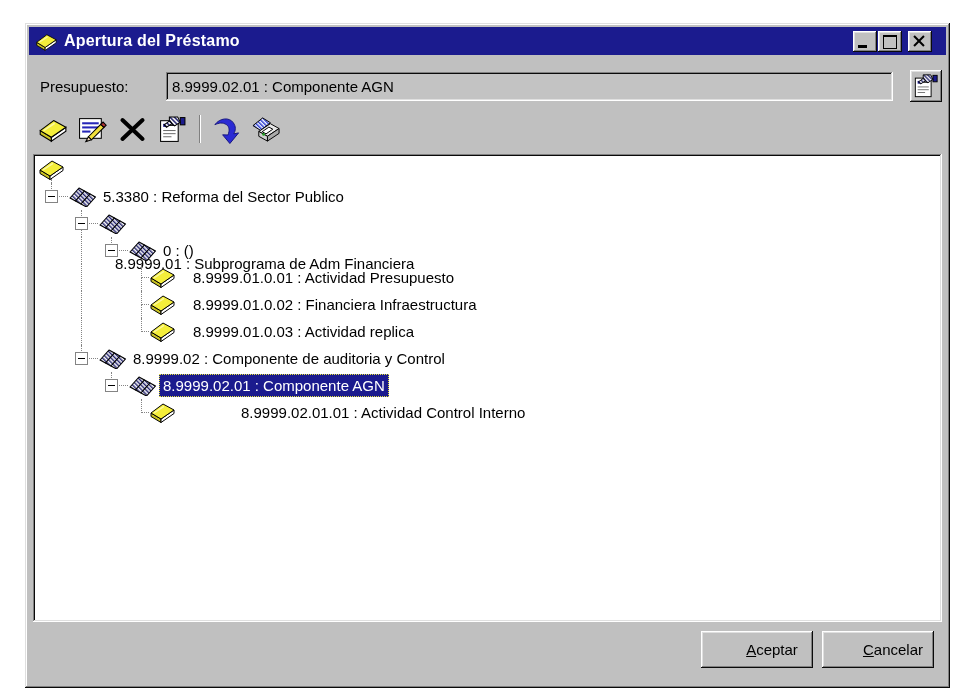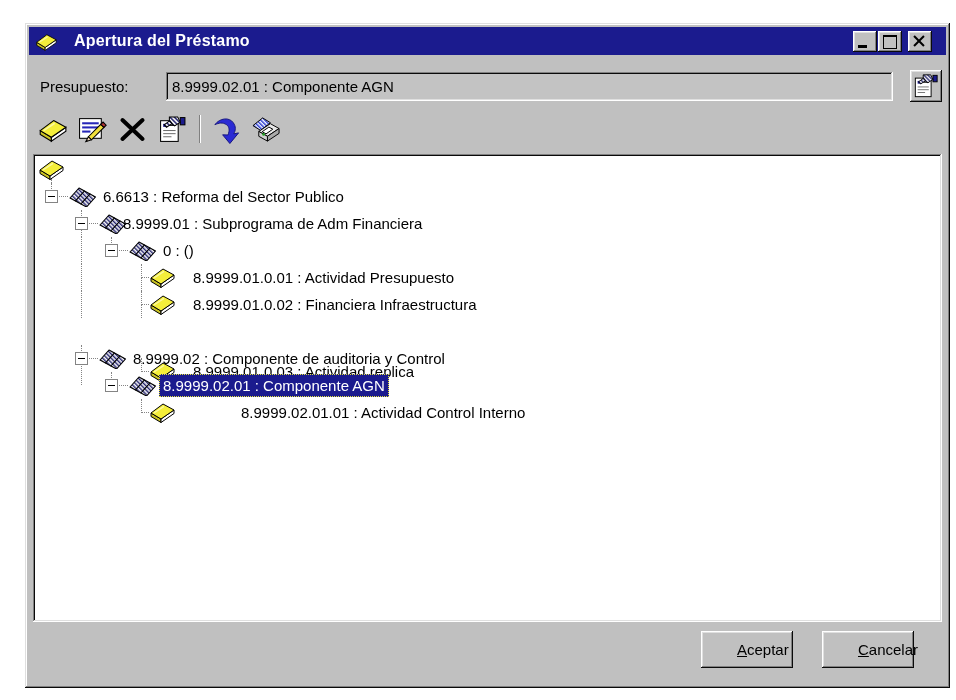--- a/index.html
+++ b/index.html
@@ -5,21 +5,21 @@
   html,body{margin:0;padding:0;width:956px;height:700px;background:#fff;overflow:hidden;
     font-family:"Liberation Sans",sans-serif;-webkit-font-smoothing:none;}
   *{box-sizing:border-box;}
 
   .window{position:absolute;left:25px;top:23px;width:925px;height:665px;background:#c0c0c0;
     box-shadow:inset -1px -1px #0a0a0a, inset 1px 1px #dfdfdf, inset -2px -2px #808080, inset 2px 2px #fff;}
 
   .titlebar{position:absolute;left:4px;top:4px;width:917px;height:28px;background:var(--titlebar,#1b1b8e);
     display:flex;align-items:center;padding-left:6px;}
   .title-icon{width:22px;height:19px;display:inline-block;flex:0 0 auto;}
-  .title-text{color:#fff;font-size:16px;font-weight:bold;margin-left:17px;white-space:nowrap;
+  .title-text{color:#fff;font-size:16px;font-weight:bold;margin-left:7px;white-space:nowrap;
     letter-spacing:.2px;}
   .winbtn{position:absolute;top:4px;width:24px;height:21px;background:#c0c0c0;border:none;padding:0;
     box-shadow:inset -1px -1px #0a0a0a, inset 1px 1px #fff, inset -2px -2px #808080, inset 2px 2px #dfdfdf;}
   .winbtn .g{position:absolute;left:0;top:0;right:0;bottom:0;}
   .g-min::after{content:"";position:absolute;left:5px;bottom:4px;width:9px;height:3px;background:#000;}
   .g-max::after{content:"";position:absolute;left:5px;top:4px;width:12px;height:11px;
     border:1px solid #000;border-top:2px solid #000;}
   .g-close::before,.g-close::after{content:"";position:absolute;left:4px;top:9px;width:14px;height:2px;background:#000;}
   .g-close::before{transform:rotate(45deg);}
   .g-close::after{transform:rotate(-45deg);}
@@ -48,21 +48,21 @@
   .trow{position:absolute;left:2px;right:2px;height:27px;}
   .vline{position:absolute;width:1px;border-left:1px dotted #848484;}
   .hline{position:absolute;height:1px;border-top:1px dotted #848484;}
   .expbox{position:absolute;width:13px;height:13px;background:#fff;border:1px solid #848484;}
   .expbox::after{content:"";position:absolute;left:2px;top:5px;width:7px;height:1px;background:#000;}
   .node-ic{position:absolute;}
   .tlabel{position:absolute;top:0;height:27px;line-height:27px;font-size:15px;color:#000;white-space:nowrap;}
   .tlabel.sel{background:var(--selbg,#1b1b8e);color:var(--seltx,#fff);padding:0 4px;height:23px;line-height:23px;
     top:2px;outline:1px dotted var(--focus,#e6e33b);outline-offset:-1px;}
 
-  .dlg-btn{position:absolute;top:608px;width:92px;height:37px;background:#c0c0c0;border:none;
+  .dlg-btn{position:absolute;top:608px;width:112px;height:37px;background:#c0c0c0;border:none;
     box-shadow:inset -1px -1px #0a0a0a, inset 1px 1px #fff, inset -2px -2px #808080, inset 2px 2px #dfdfdf;
     font-family:"Liberation Sans",sans-serif;font-size:15px;color:#000;padding-left:36px;}
   #btn-accept{left:676px;}
   #btn-cancel{left:797px;}
 </style>
 </head>
 <body>
 
 <div class="window">
 
@@ -194,39 +194,39 @@
             <defs>
               <pattern id="bsh" patternUnits="userSpaceOnUse" width="3" height="3" patternTransform="rotate(-45)">
                 <rect width="3" height="3" fill="#f6f6f6"></rect>
                 <rect width="1.4" height="3" fill="#23236e"></rect>
               </pattern>
             </defs>
             <path d="M1 13 L10 3 L15.5 6 L6.5 16 Z" fill="url(#bsh)" stroke="#000" stroke-width="1.1" stroke-linejoin="round"></path>
             <path d="M6.5 16 L15.5 6 L21 9 L12 19 Z" fill="url(#bsh)" stroke="#000" stroke-width="1.1" stroke-linejoin="round"></path>
             <path d="M12 19 L21 9 L26.5 12 L17.5 22 Z" fill="url(#bsh)" stroke="#000" stroke-width="1.1" stroke-linejoin="round"></path>
           </svg></span>
-        <span class="tlabel" style="left: 68px;">6.6613 : Reforma del Sector Publico</span>
+        <span class="tlabel" style="left: 68px;">5.3380 : Reforma del Sector Publico</span>
       </div>
       <div class="trow" style="top: 56px;">
         <div class="vline" style="left: 46px; top: 0px; height: 6px;"></div>
         <div class="vline" style="left: 46px; top: 20px; height: 7px;"></div>
         <div class="hline" style="left: 54px; top: 13px; width: 9px;"></div>
         <div class="expbox" style="left: 40px; top: 7px;"></div>
         <span class="ic node-ic" style="width: 30px; height: 22px; left: 64px; top: 2px;"><svg viewBox="0 0 30 22">
             <defs>
               <pattern id="bsh" patternUnits="userSpaceOnUse" width="3" height="3" patternTransform="rotate(-45)">
                 <rect width="3" height="3" fill="#f6f6f6"></rect>
                 <rect width="1.4" height="3" fill="#23236e"></rect>
               </pattern>
             </defs>
             <path d="M1 13 L10 3 L15.5 6 L6.5 16 Z" fill="url(#bsh)" stroke="#000" stroke-width="1.1" stroke-linejoin="round"></path>
             <path d="M6.5 16 L15.5 6 L21 9 L12 19 Z" fill="url(#bsh)" stroke="#000" stroke-width="1.1" stroke-linejoin="round"></path>
             <path d="M12 19 L21 9 L26.5 12 L17.5 22 Z" fill="url(#bsh)" stroke="#000" stroke-width="1.1" stroke-linejoin="round"></path>
           </svg></span>
-        <span class="tlabel" style="left: 88px;">8.9999.01 : Subprograma de Adm Financiera</span>
+        <span class="tlabel" style="left: 80px; margin-top: 40px;">8.9999.01 : Subprograma de Adm Financiera</span>
       </div>
       <div class="trow" style="top: 83px;">
         <div class="vline" style="left: 46px; top: 0px; height: 27px;"></div>
         <div class="vline" style="left: 76px; top: 0px; height: 6px;"></div>
         <div class="hline" style="left: 84px; top: 13px; width: 9px;"></div>
         <div class="expbox" style="left: 70px; top: 7px;"></div>
         <span class="ic node-ic" style="width: 30px; height: 22px; left: 94px; top: 2px;"><svg viewBox="0 0 30 22">
             <defs>
               <pattern id="bsh" patternUnits="userSpaceOnUse" width="3" height="3" patternTransform="rotate(-45)">
                 <rect width="3" height="3" fill="#f6f6f6"></rect>
@@ -258,21 +258,21 @@
         <div class="vline" style="left: 106px; top: 13px; height: 14px;"></div>
         <div class="hline" style="left: 107px; top: 13px; width: 7px;"></div>
         <span class="ic node-ic" style="width: 26px; height: 22px; left: 114px; top: 2px;"><svg viewBox="0 0 26 22">
             <path d="M2 12 L2 15.5 L12 21.5 L12 18 Z" fill="#c9c223" stroke="#000" stroke-width="1"></path>
             <path d="M12 18 L12 21.5 L25 12.5 L25 9 Z" fill="#ffffff" stroke="#000" stroke-width="1"></path>
             <path d="M2 12 L14 3 L25 9 L12 18 Z" fill="#f4ee3a" stroke="#000" stroke-width="1" stroke-linejoin="round"></path>
             <path d="M5 12 L15 5.4" stroke="#fbf8a0" stroke-width="1.4" fill="none"></path>
           </svg></span>
         <span class="tlabel" style="left: 158px;">8.9999.01.0.02 : Financiera Infraestructura</span>
       </div>
-      <div class="trow" style="top: 164px; margin-top: 40px;">
+      <div class="trow" style="top: 164px;">
         <div class="vline" style="left: 46px; top: 0px; height: 27px;"></div>
         <div class="vline" style="left: 106px; top: 0px; height: 14px;"></div>
         <div class="hline" style="left: 107px; top: 13px; width: 7px;"></div>
         <span class="ic node-ic" style="width: 26px; height: 22px; left: 114px; top: 2px;"><svg viewBox="0 0 26 22">
             <path d="M2 12 L2 15.5 L12 21.5 L12 18 Z" fill="#c9c223" stroke="#000" stroke-width="1"></path>
             <path d="M12 18 L12 21.5 L25 12.5 L25 9 Z" fill="#ffffff" stroke="#000" stroke-width="1"></path>
             <path d="M2 12 L14 3 L25 9 L12 18 Z" fill="#f4ee3a" stroke="#000" stroke-width="1" stroke-linejoin="round"></path>
             <path d="M5 12 L15 5.4" stroke="#fbf8a0" stroke-width="1.4" fill="none"></path>
           </svg></span>
         <span class="tlabel" style="left: 158px;">8.9999.01.0.03 : Actividad replica</span>

